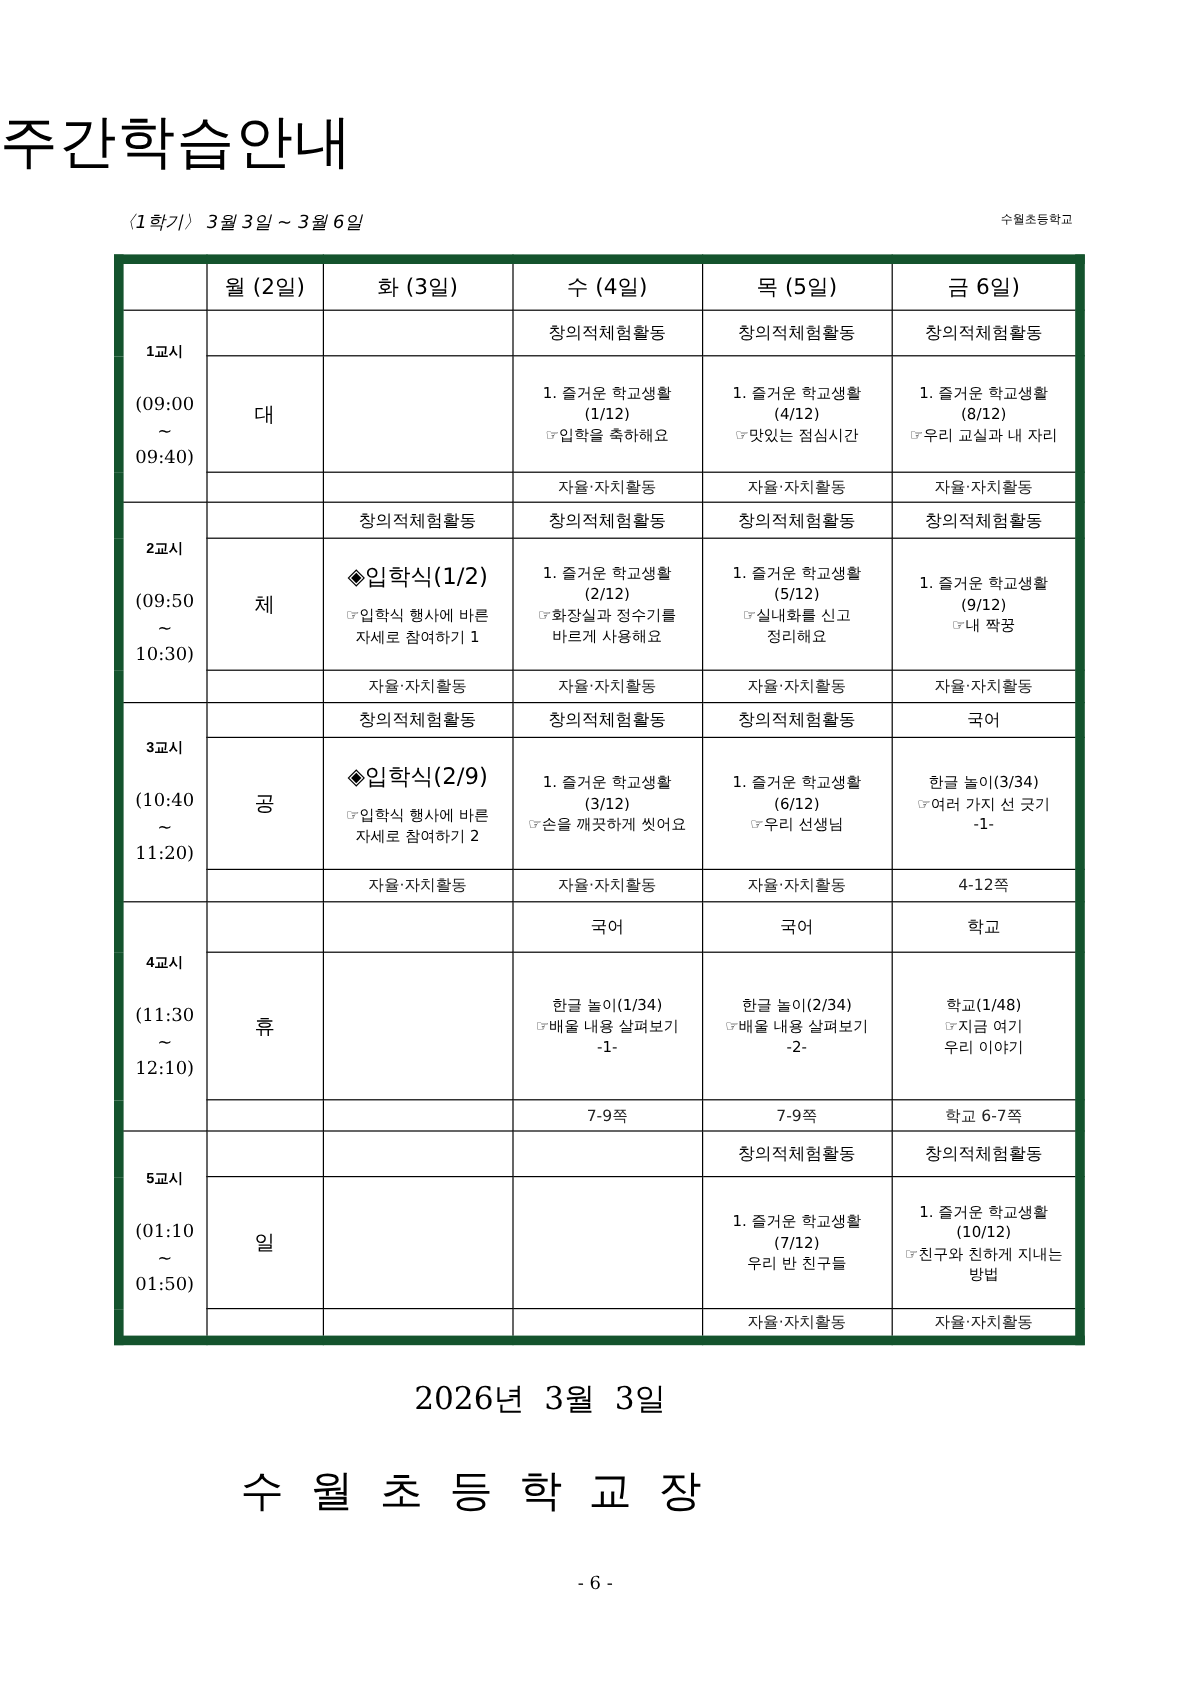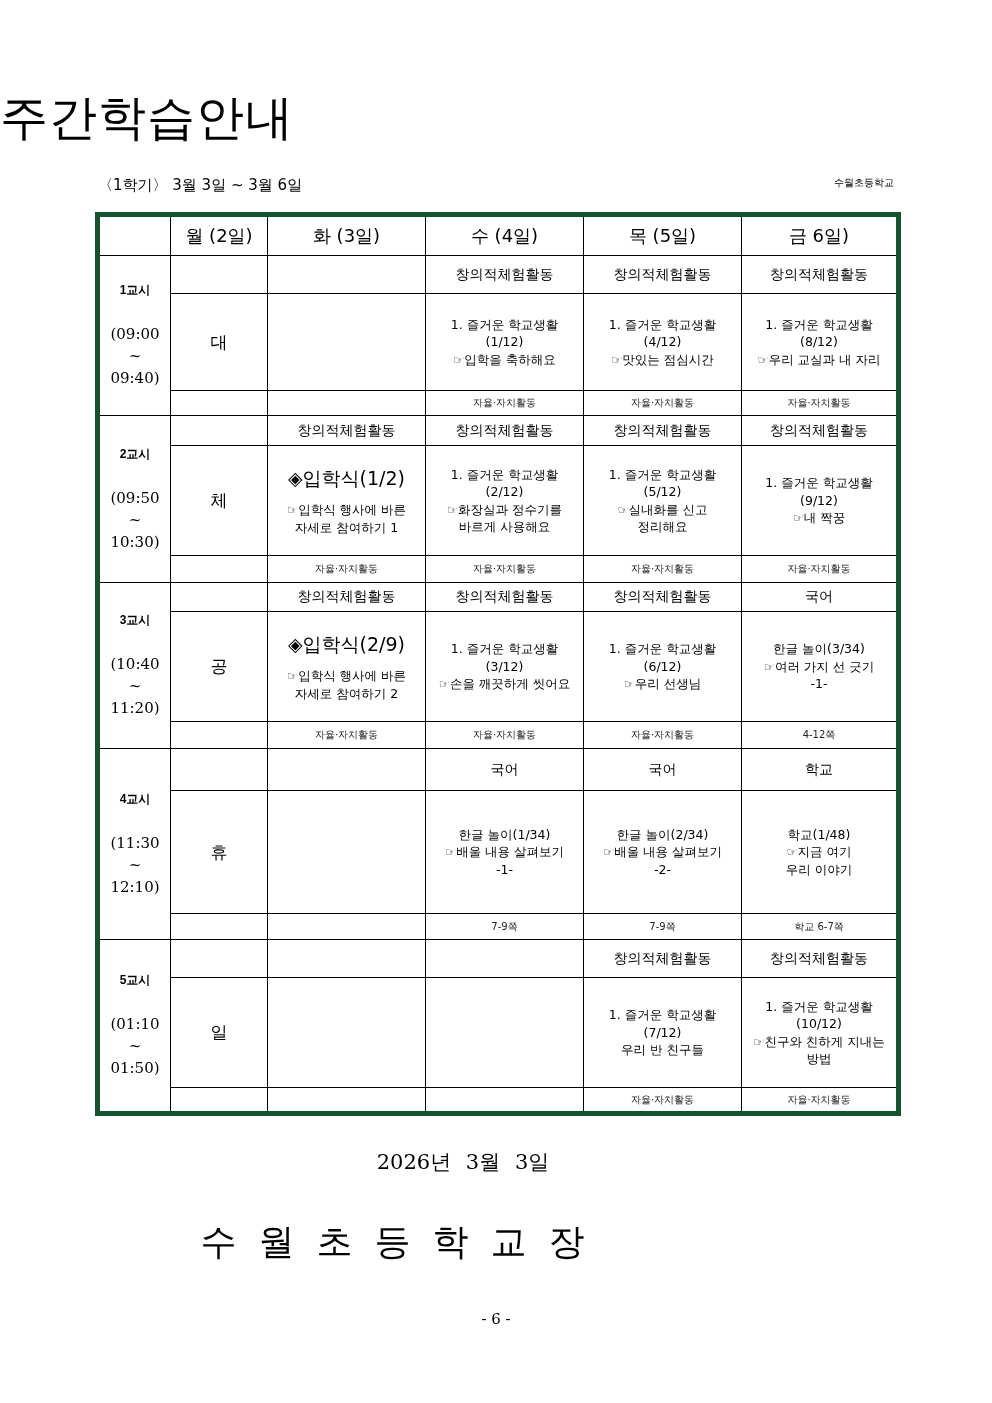--- a/index.html
+++ b/index.html
@@ -1,36 +1,36 @@
 <!DOCTYPE html>
 <html><head>
 <meta charset="utf-8">
 <style>
   html, body { margin: 0; padding: 0; background: #ffffff; }
   body { width: 992px; height: 1403px; position: relative; font-family: "DejaVu Sans", sans-serif; color: #000; overflow: hidden; }
   .title { position: absolute; top: 86px; left: 0; width: 976px; text-align: left; font-size: 48px; letter-spacing: 1px; font-family: "DejaVu Sans", sans-serif; }
-  .subhead-left { position: absolute; top: 176px; left: 98px; font-size: 15px; }
+  .subhead-left { position: absolute; top: 176px; left: 98px; font-size: 15px; font-style: italic; }
   .subhead-right { position: absolute; top: 176px; right: 98px; font-size: 10px; }
-  table.tt { position: absolute; top: 212px; left: 95px; width: 804px; border-collapse: collapse; border: 5px solid #14532d; table-layout: fixed; }
+  table.tt { position: absolute; top: 212px; left: 95px; width: 804px; border-collapse: collapse; border: 8px solid #14532d; table-layout: fixed; }
   table.tt td, table.tt th { border: 1px solid #000; padding: 0 2px; text-align: center; vertical-align: middle; font-weight: normal; }
   table.tt th { font-size: 18px; height: 38px; }
   col.c0 { width: 73px; }
   col.c1 { width: 97px; }
   col.c2 { width: 158px; }
   col.c3 { width: 158px; }
   col.c4 { width: 158px; }
   col.c5 { width: 157px; }
   .period-name { font-weight: bold; font-size: 12px; font-family: Liberation Sans, sans-serif; }
   .period-time { font-size: 15px; font-family: "DejaVu Serif", serif; line-height: 22px; margin-top: 24px; }
   .subj { font-weight: bold; font-size: 14px; margin-left: 28px; }
   .content { font-size: 12.5px; line-height: 17.5px; white-space: pre-line; }
   .content.big-lead .lead { font-size: 19px; display: block; margin-bottom: 10px; line-height: 26px; }
-  .note { font-size: 10px; color: #222; }
+  .note { font-size: 13px; color: #222; }
   .letter { font-size: 17px; }
-  .footer-date { position: absolute; top: 1148px; left: 0; width: 900px; text-align: center; font-size: 21px; font-family: "DejaVu Serif", serif; word-spacing: 8px; padding-left: 13px; }
+  .footer-date { position: absolute; top: 1148px; left: 0; width: 900px; text-align: center; font-size: 26px; font-family: "DejaVu Serif", serif; word-spacing: 8px; }
   .footer-school { position: absolute; top: 1218px; left: 0; width: 807px; text-align: center; font-size: 36px; font-family: "DejaVu Serif", serif; letter-spacing: 22px; }
   .page-num { position: absolute; top: 1310px; left: 0; width: 992px; text-align: center; font-size: 15px; font-family: "DejaVu Serif", serif; }
 </style>
 </head>
 <body>
 
 <div class="title">주간학습안내</div>
 <div class="subhead-left">〈1학기〉 3월 3일 ~ 3월 6일</div>
 <div class="subhead-right">수월초등학교</div>
 

